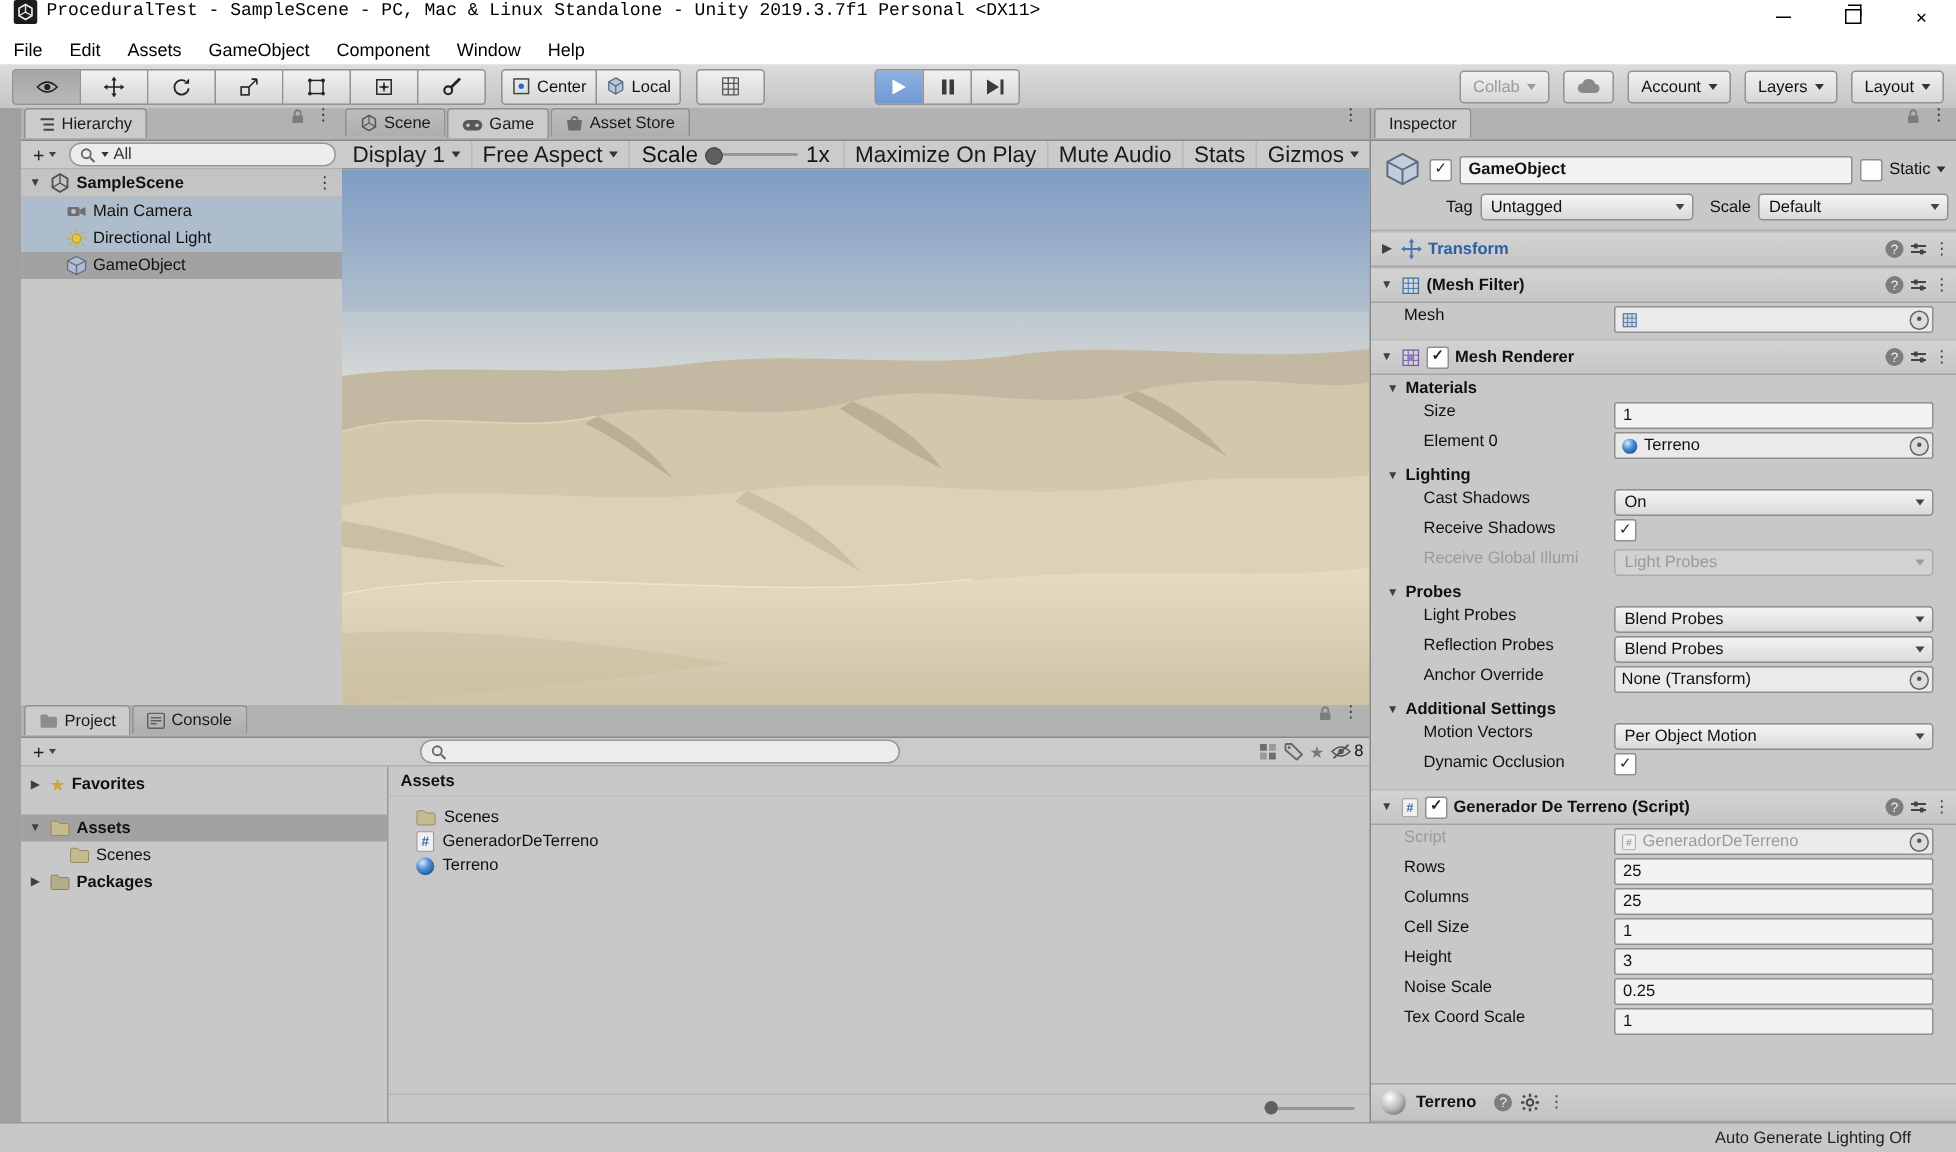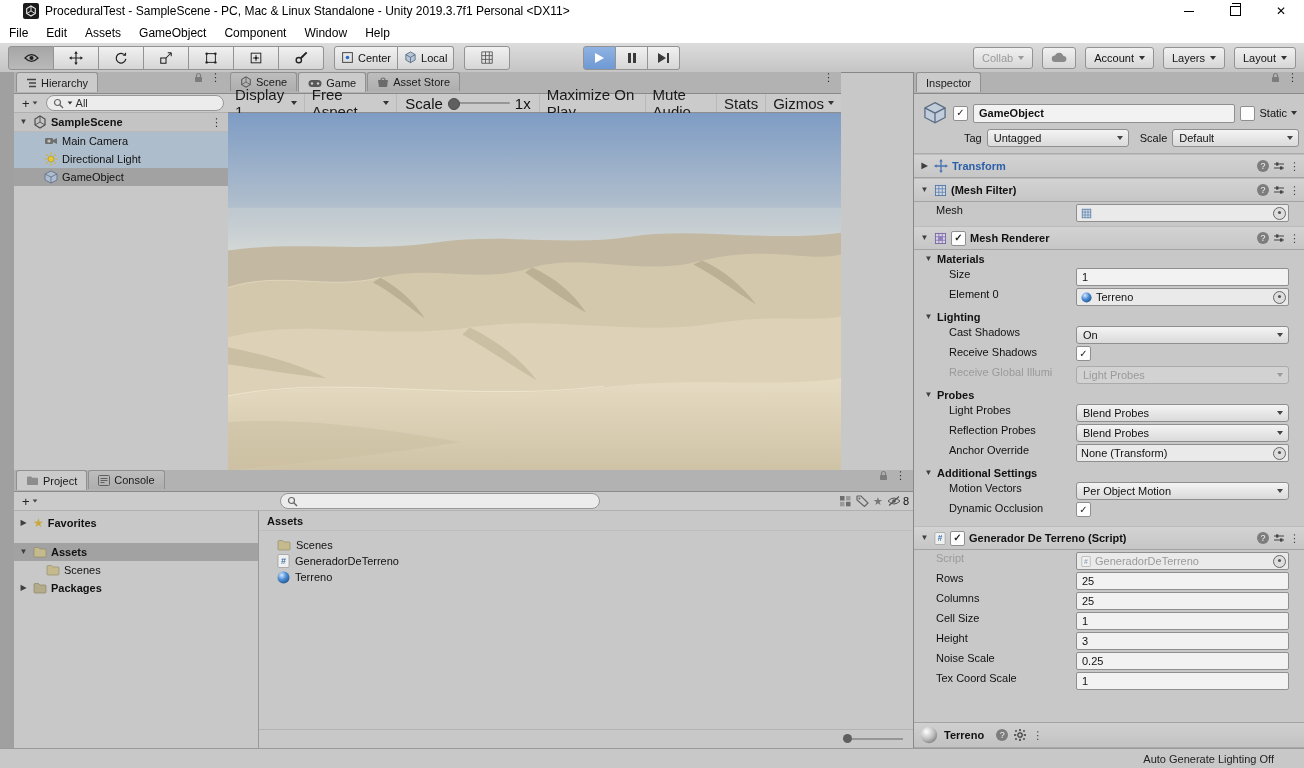--- a/index.html
+++ b/index.html
@@ -1,21 +1,21 @@
 <!DOCTYPE html>
 <html><head>
 <meta charset="utf-8">
 <style>
   html,body{margin:0;padding:0;}
   body{width:1304px;height:768px;overflow:hidden;background:#555;}
   .win{position:relative;width:1304px;height:768px;font-family:"Liberation Sans",sans-serif;font-size:11px;color:#111;background:#c8c8c8;overflow:hidden;}
   b{font-weight:bold;}
 
   
-  .titlebar{position:absolute;top:0;left:0;right:0;height:22px;background:#fff;display:flex;align-items:center;gap:6px;padding-left:23px;}
+  .titlebar{position:absolute;top:0;left:0;right:0;height:22px;background:#fff;display:flex;gap:6px;padding-left:9px;font-family:Liberation Mono, monospace;}
   .title-text{font-size:12px;color:#000;white-space:nowrap;}
   .winbtns{margin-left:auto;display:flex;height:100%;}
   .winbtn{width:46px;height:100%;display:flex;align-items:center;justify-content:center;color:#000;font-size:12px;}
   .ico-min{display:block;width:10px;height:1px;background:#000;}
   .ico-restore{position:relative;display:block;width:9px;height:8px;border:1px solid #000;background:#fff;}
   .ico-restore::before{content:"";position:absolute;left:1px;top:-4px;width:8px;height:7px;border:1px solid #000;border-bottom:none;border-left:none;}
 
   
   .menubar{position:absolute;top:22px;left:0;right:0;height:21px;background:#fff;border-bottom:1px solid #e2e2e2;display:flex;align-items:stretch;font-size:12px;}
   .mi{display:flex;align-items:center;padding:0 9px;color:#000;}
@@ -62,21 +62,21 @@
   
   .edgestrip{position:absolute;left:0;top:72px;width:14px;height:676px;background:#a0a0a0;border-right:1px solid #8d8d8d;}
   .hierarchy{top:72px;left:14px;width:214px;height:398px;border-right:1px solid #888;}
   .hrow{height:18px;display:flex;align-items:center;gap:4px;padding-left:4px;}
   .hrow.scene{background:#c4c4c4;border-bottom:1px solid #b9b9b9;}
   .hrow.child{padding-left:30px;}
   .sel-blue{background:#aebdcb;}
   .sel-gray{background:#a2a2a2;}
 
   
-  .viewport{top:72px;left:228px;width:613px;height:398px;display:flex;flex-direction:column;}
+  .viewport{top:72px;left:228px;width:685px;height:398px;display:flex;flex-direction:column;}
   .gametools{height:18px;background:#cbcbcb;border-bottom:1px solid #8d8d8d;display:flex;align-items:stretch;font-size:15px;}
   .gtb{display:flex;align-items:center;gap:4px;padding:0 7px;border-right:1px solid #b9b9b9;color:#1a1a1a;}
   .scalewrap{display:flex;align-items:center;gap:5px;padding:0 8px;}
   .gslider{width:62px;height:2px;background:#969696;border-radius:1px;position:relative;}
   .gthumb{position:absolute;left:0;top:-4px;width:10px;height:10px;border-radius:50%;background:#5f5f5f;border:1px solid #4a4a4a;}
   .grt{margin-left:auto;display:flex;align-items:stretch;}
   .gflat{display:flex;align-items:center;gap:4px;padding:0 7px;border-left:1px solid #b9b9b9;color:#1a1a1a;}
   .gameview{flex:1;position:relative;overflow:hidden;}
   .gameview svg{display:block;width:100%;height:100%;}
 

